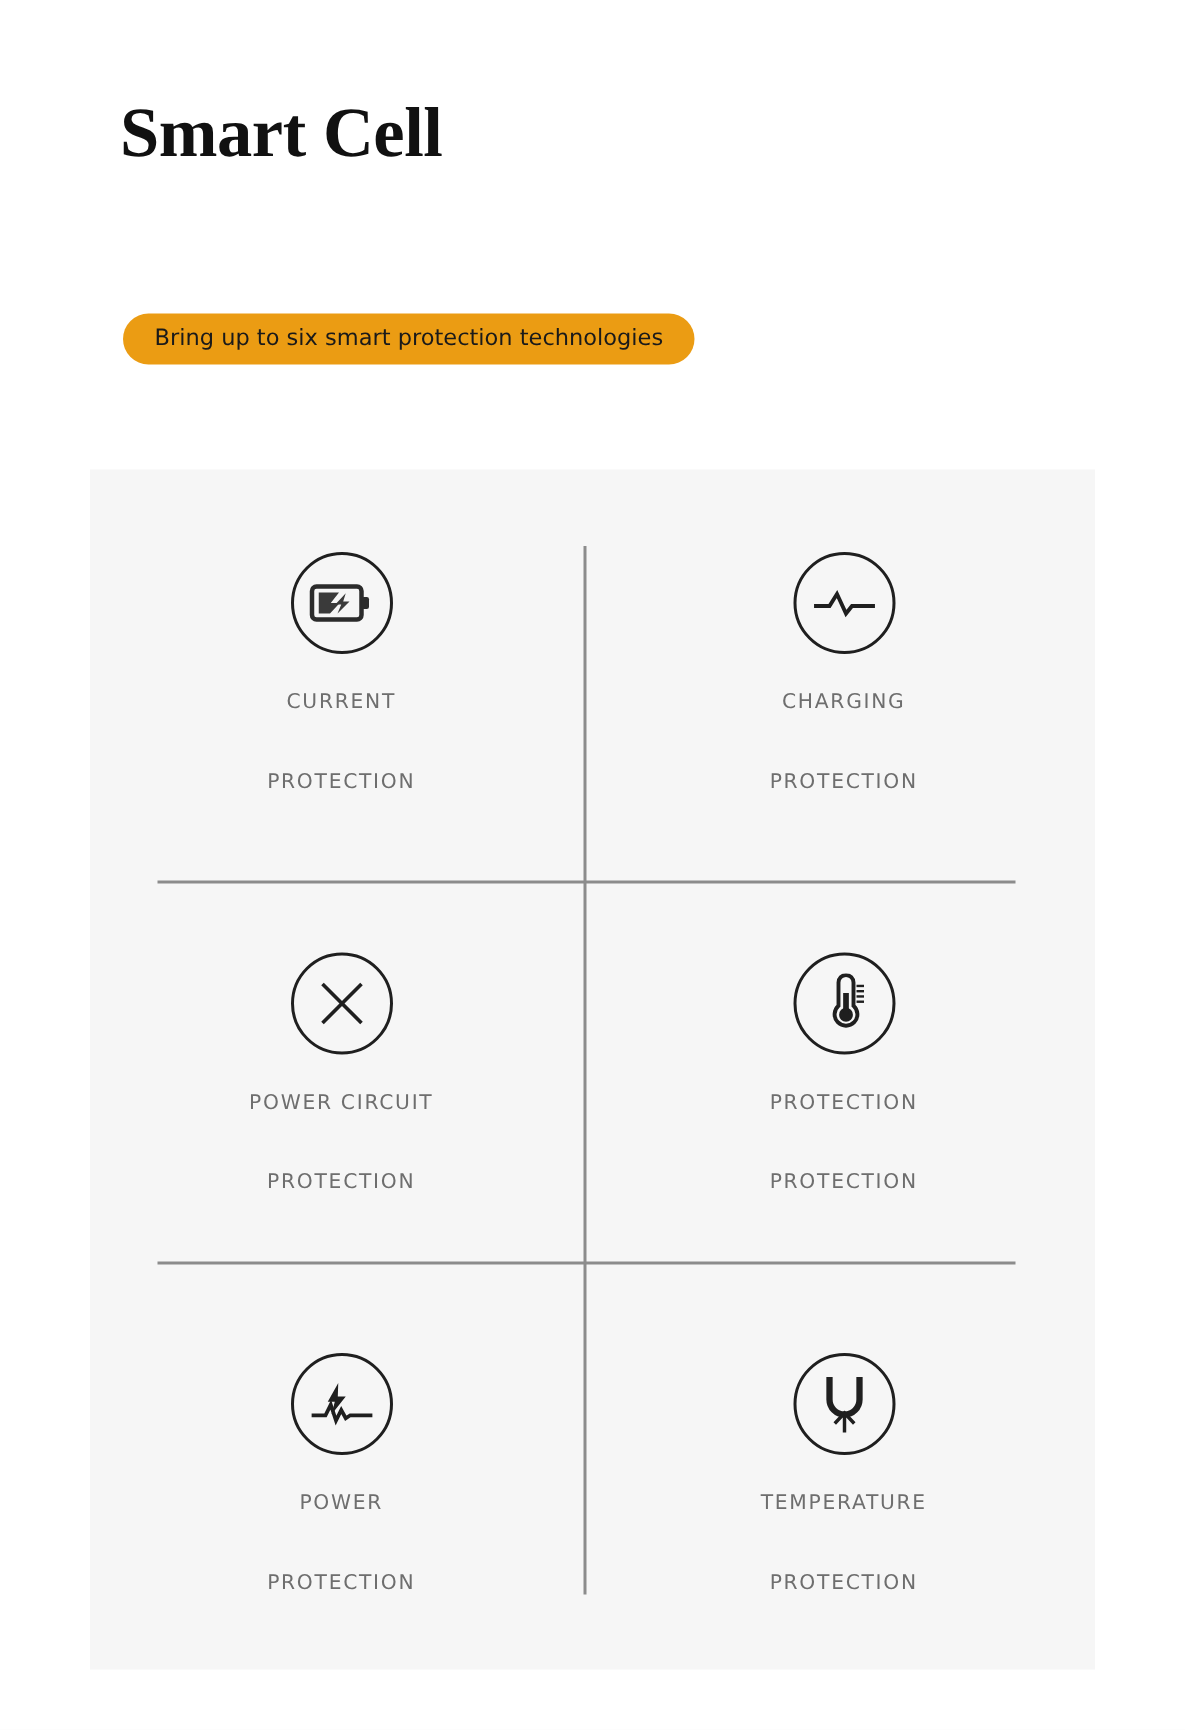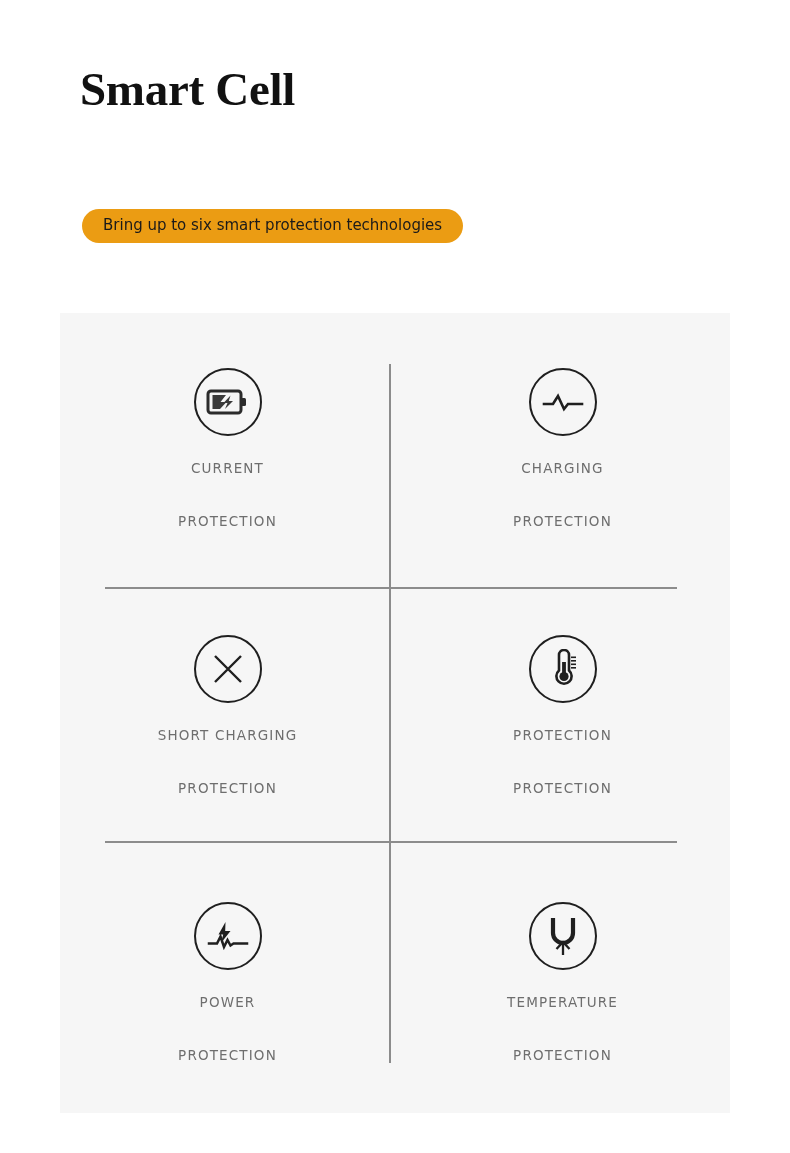--- a/index.html
+++ b/index.html
@@ -182,21 +182,21 @@
         </div>
       </div>
 
       <div class="cell">
         <div class="icon-circle">
           <svg width="36" height="36" viewBox="0 0 36 36">
             <path d="M5 5 L31 31 M31 5 L5 31" fill="none" stroke="#1f1f1f" stroke-width="2.4" stroke-linecap="butt"></path>
           </svg>
         </div>
         <div class="cell-label">
-          <span>SHORT CHARGING</span>
+          <span>POWER CIRCUIT</span>
           <span class="l2">PROTECTION</span>
         </div>
       </div>
 
       <div class="cell">
         <div class="icon-circle">
           <svg width="34" height="40" viewBox="0 0 34 40">
             <path d="M13 6 a5 5 0 0 1 10 0 v15.5 a7.6 7.6 0 1 1 -10 0 Z" fill="none" stroke="#1f1f1f" stroke-width="2.6"></path>
             <circle cx="18" cy="27.5" r="4.6" fill="#1f1f1f"></circle>
             <rect x="16.1" y="13" width="3.8" height="14" fill="#1f1f1f"></rect>

